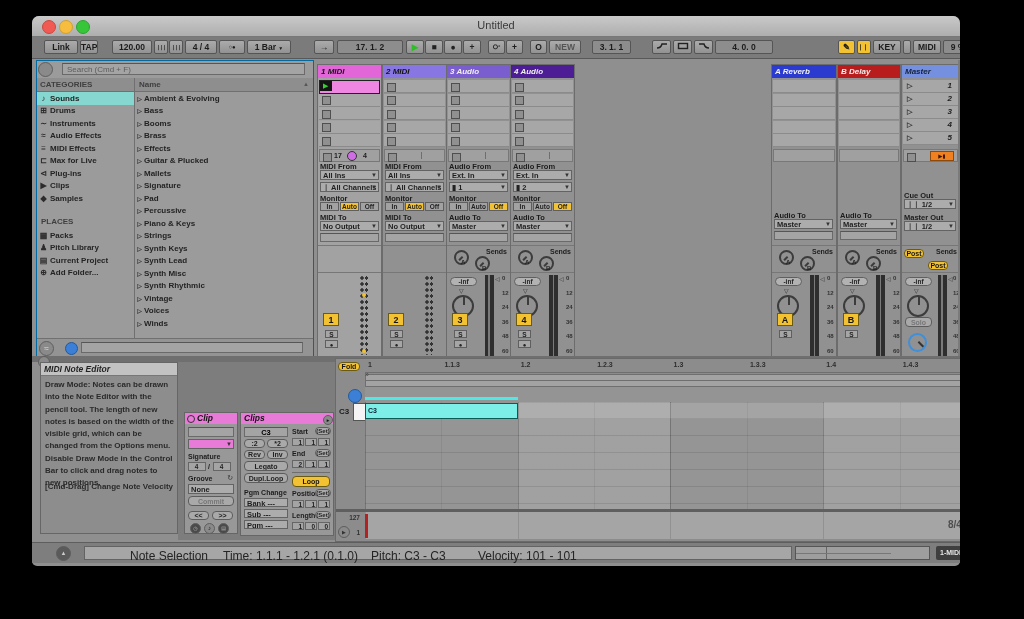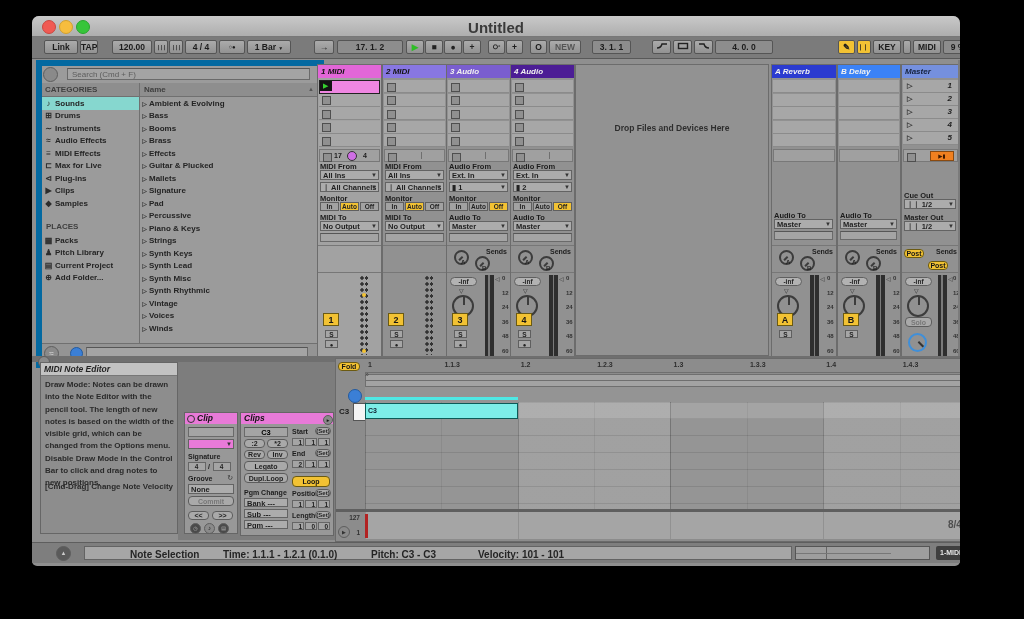--- a/index.html
+++ b/index.html
@@ -3,39 +3,39 @@
 <meta charset="utf-8">
 <style>
   html,body{margin:0;padding:0;background:#000;width:1024px;height:619px;overflow:hidden;
     font-family:"Liberation Sans",sans-serif;}
   .abs{position:absolute;box-sizing:border-box;}
   #win{position:absolute;left:32px;top:16px;width:928px;height:550px;background:#8f8f8f;
     border-radius:7px 7px 5px 5px;overflow:hidden;}
   
   .titlebar{position:absolute;left:0;top:0;right:0;height:20px;background:linear-gradient(#c9c9c9,#aeaeae);border-bottom:1px solid #787878;}
   .light{position:absolute;top:4px;width:12px;height:12px;border-radius:50%;}
-  .title{position:absolute;top:3px;left:0;right:0;text-align:center;font-size:15px;color:#3a3a3a;font-weight:bold;}
+  .title{position:absolute;top:3px;left:0;right:0;text-align:center;font-size:11px;color:#3a3a3a;}
   
   .cbar{position:absolute;left:0;top:21px;right:0;height:21px;background:#7b7b7b;border-bottom:1px solid #585858;}
   .cbtn{position:absolute;top:3px;height:14px;background:linear-gradient(#ababab,#929292);border:1px solid #555;
     border-radius:2px;color:#1c1c1c;font-size:8.5px;font-weight:bold;text-align:center;line-height:13px;box-sizing:border-box;overflow:hidden;white-space:nowrap;}
   .cbtn.yel{background:#f2c233;}
   .cbtn.dk{background:#8d8d8d;}
   .glyph-green{color:#2ebd26;} .glyph-dk{color:#222;}
   
   .sel{position:absolute;background:#acacac;border:1px solid #636363;font-size:7.5px;font-weight:bold;color:#1e1e1e;
     line-height:9px;padding:0 2px;box-sizing:border-box;overflow:hidden;white-space:nowrap;}
   .sel .caret{position:absolute;right:1px;top:0;font-size:6px;color:#333;}
   .lbl{position:absolute;font-size:7.5px;font-weight:bold;color:#1c1c1c;white-space:nowrap;}
   .pill{position:absolute;background:#a9a9a9;border:1px solid #5c5c5c;border-radius:4px;font-size:7px;font-weight:bold;
     color:#222;text-align:center;box-sizing:border-box;overflow:hidden;}
   .field{position:absolute;background:#a4a4a4;border:1px solid #6a6a6a;border-top-color:#565656;box-sizing:border-box;}
   .ybtn{background:#f2c233;border:1px solid #6b5a12;color:#161616;}
   
-  #browser{position:absolute;left:4px;top:44px;width:276px;height:296px;background:#9b9b9b;border:6px solid #0369a1;}
+  #browser{position:absolute;left:4px;top:44px;width:276px;height:296px;background:#9b9b9b;border:1px solid #0369a1;}
   .bhead{position:absolute;font-size:8px;font-weight:bold;color:#3f3f3f;}
   .brow{height:12.5px;display:flex;align-items:center;font-size:8px;font-weight:bold;color:#242424;white-space:nowrap;overflow:hidden;}
   .brow .tri{width:9px;text-align:center;font-size:6px;color:#3c3c3c;flex:0 0 9px;}
   .brow .cicon{width:13px;text-align:center;font-size:8px;color:#2c2c2c;flex:0 0 13px;}
   .brow.selected{background:#86d7cf;}
   .circle{position:absolute;border-radius:50%;background:#8a8a8a;border:1px solid #5e5e5e;}
   
   .tcol{position:absolute;top:48px;width:63px;height:292px;background:#919191;border:1px solid #6c6c6c;}
   .thdr{position:absolute;left:0;right:0;top:0;height:13px;font-size:8px;font-weight:bold;font-style:italic;
     line-height:13px;padding-left:3px;overflow:hidden;white-space:nowrap;}
@@ -70,21 +70,21 @@
   .ptitle{position:absolute;left:0;right:0;top:0;height:12px;background:#c2c2c2;border-bottom:1px solid #777;
     font-size:8.5px;font-weight:bold;font-style:italic;color:#222;padding-left:3px;line-height:12px;}
   .pbody{position:absolute;left:4px;right:3px;top:16px;font-size:8px;font-weight:bold;color:#2a2a2a;line-height:12.3px;}
   .pinkhdr{position:absolute;left:0;right:0;top:0;height:11px;background:#e87ad8;font-size:8.5px;font-weight:bold;font-style:italic;color:#141414;line-height:11px;}
   .vbox{position:absolute;width:12px;height:8px;background:#a4a4a4;border:1px solid #666;font-size:6.5px;font-weight:bold;
     color:#222;text-align:right;line-height:7px;box-sizing:border-box;padding-right:1px;}
   .setpill{position:absolute;width:16px;height:8px;border-radius:4px;background:#a9a9a9;border:1px solid #5c5c5c;
     font-size:6px;font-weight:bold;color:#222;text-align:center;line-height:7px;box-sizing:border-box;}
   
   #statusbar{position:absolute;left:0;right:0;top:526px;height:20px;background:#7e7e7e;border-top:1px solid #5e5e5e;}
-  .stxt{position:absolute;top:3px;font-size:10px;font-weight:bold;color:#242424;white-space:nowrap;}
+  .stxt{position:absolute;top:3px;font-size:12px;font-weight:normal;color:#242424;white-space:nowrap;}
 </style>
 </head>
 <body>
 
 <div id="win">
 
   <div class="titlebar">
     <span class="light" style="left:10px;background:#f05a53;border:1px solid #c84842"></span>
     <span class="light" style="left:27px;background:#f6bd3e;border:1px solid #d2a02e"></span>
     <span class="light" style="left:44px;background:#37c53a;border:1px solid #2aa52e"></span>
@@ -493,23 +493,20 @@
     <div class="ticks" style="left:55px;top:210px">
         <div class="tick">0</div>
         <div class="tick">12</div>
         <div class="tick">24</div>
         <div class="tick">36</div>
         <div class="tick">48</div>
         <div class="tick">60</div>
       </div>
   </div>
 
-  <div class="abs" style="left:543px;top:48px;width:194px;height:292px;background:#929292;border:1px solid #6c6c6c">
-    <div style="margin-top:58px;text-align:center;font-size:8.5px;font-weight:bold;color:#2e2e2e">Drop Files and Devices Here</div>
-  </div>
 
   <div class="tcol" style="left:739px;width:64px">
     <div class="thdr" style="background:#2b3bd0;color:#f2f2f2">A Reverb</div>
     <div class="slot" style="top:15px"></div>
       <div class="slot" style="top:28.5px"></div>
     <div class="slot" style="top:42px"></div>
       <div class="slot" style="top:55.5px"></div>
     <div class="slot" style="top:69px"></div>
     <div class="stoprow"></div>
     <span class="lbl" style="left:2px;top:146px">Audio To</span>
@@ -539,21 +536,21 @@
         <div class="tick">0</div>
         <div class="tick">12</div>
         <div class="tick">24</div>
         <div class="tick">36</div>
         <div class="tick">48</div>
         <div class="tick">60</div>
       </div>
   </div>
 
   <div class="tcol" style="left:805px;width:62px">
-    <div class="thdr" style="background:#3b82f6;color:#f2f2f2">B Delay</div>
+    <div class="thdr" style="background:#b91c1c;color:#f2f2f2">B Delay</div>
     <div class="slot" style="top:15px"></div>
       <div class="slot" style="top:28.5px"></div>
     <div class="slot" style="top:42px"></div>
       <div class="slot" style="top:55.5px"></div>
     <div class="slot" style="top:69px"></div>
     <div class="stoprow"></div>
     <span class="lbl" style="left:2px;top:146px">Audio To</span>
     <div class="sel" style="left:2px;top:154px;width:57px;height:10px"><span>Master</span><span class="caret">▼</span></div>
     <div class="field" style="left:2px;top:166px;width:57px;height:9px"></div>
     <div style="position:absolute;left:0;top:180px;width:100%;height:26px;border-top:1px solid #777;border-bottom:1px solid #777">

